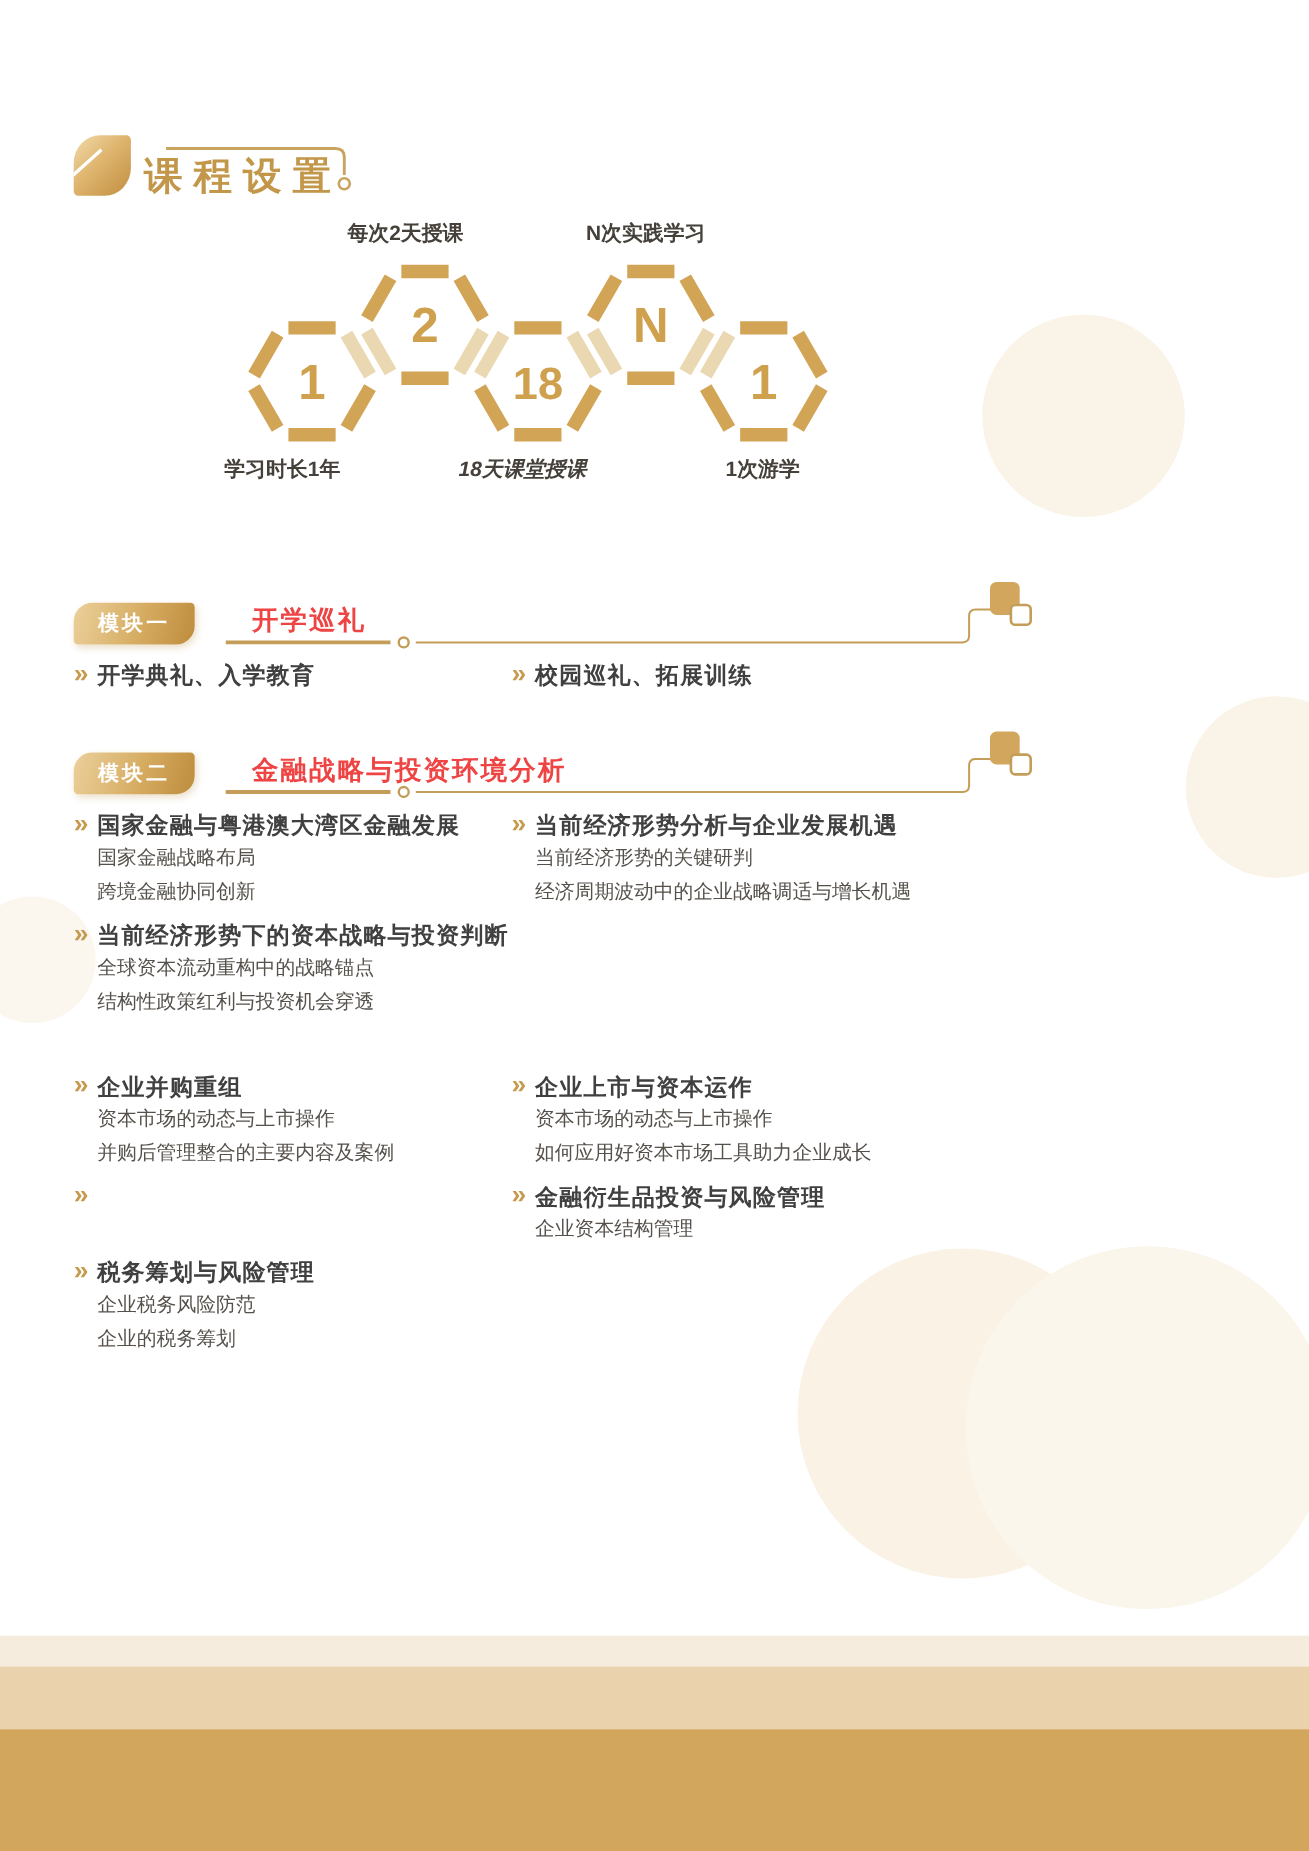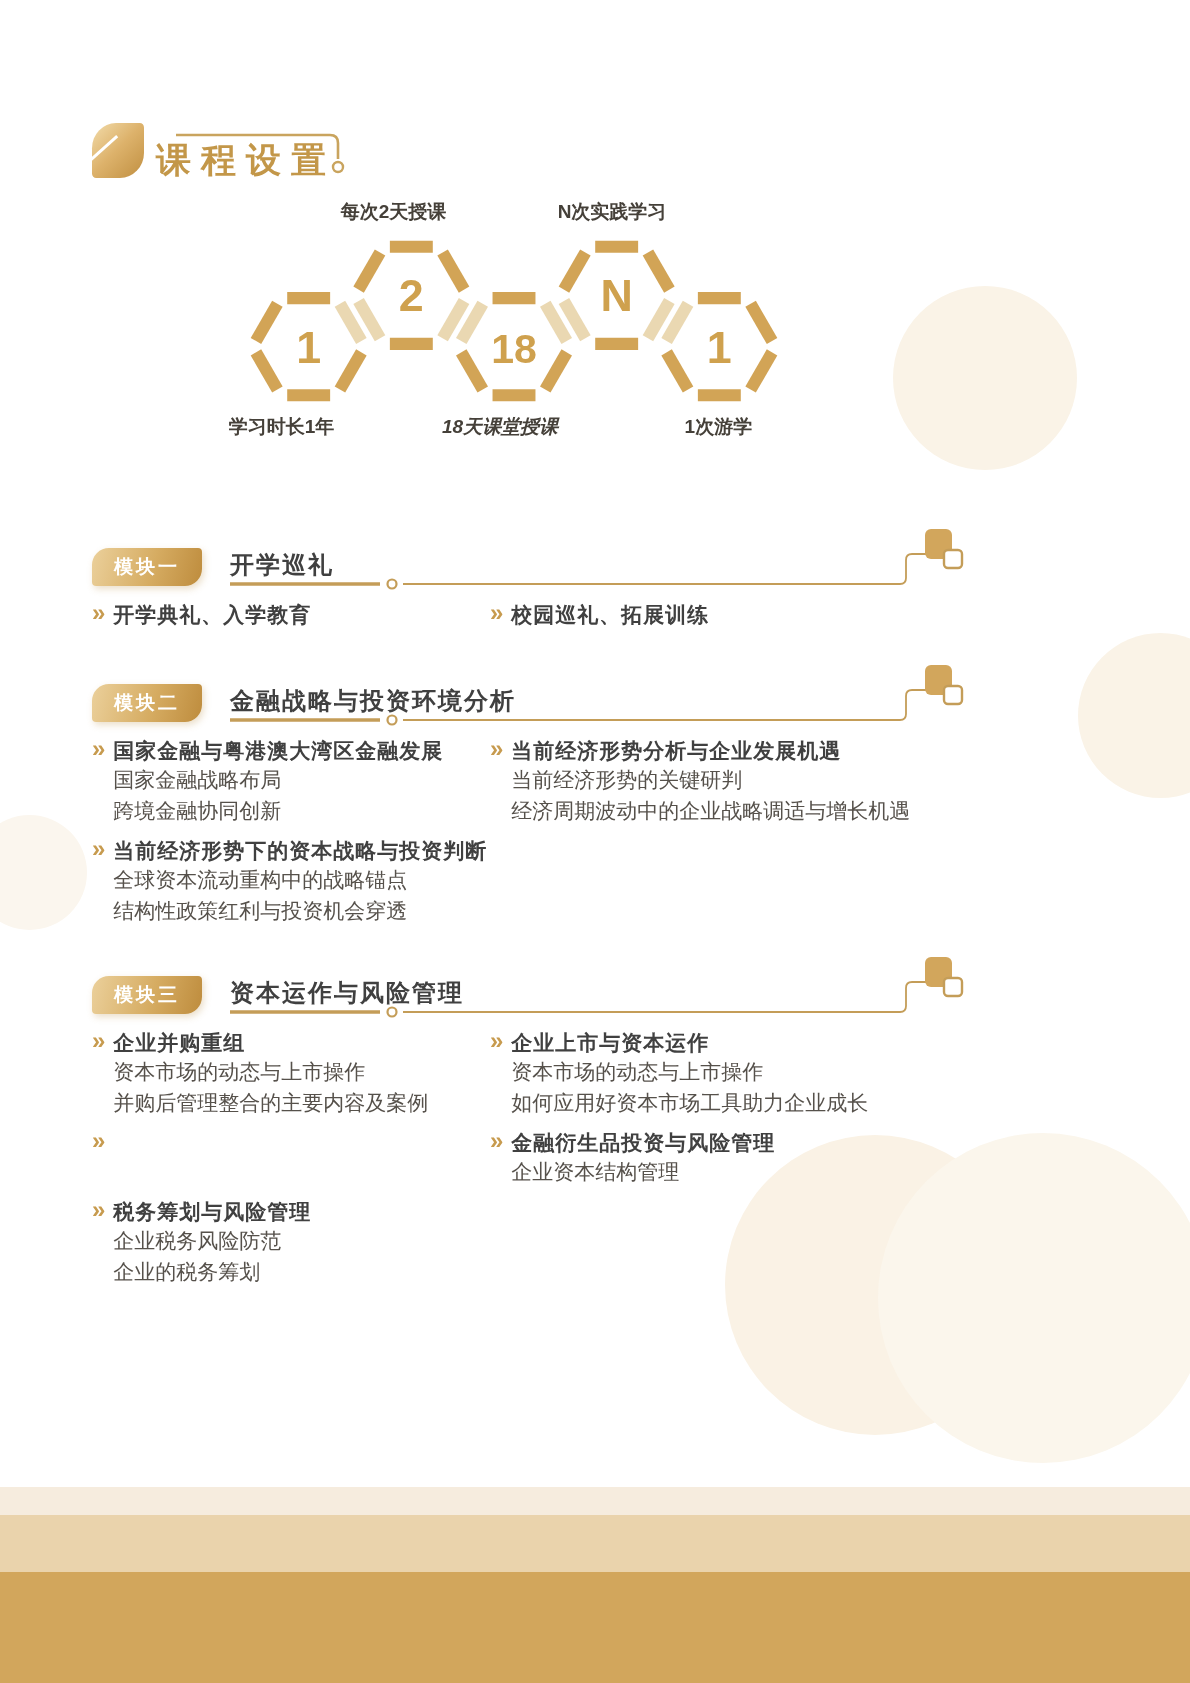--- a/index.html
+++ b/index.html
@@ -16,21 +16,21 @@
   .bg-c2 { left:1078px; top:633px; width:165px; height:165px; background:#FAF3E7; }
   .bg-c3 { left:-28px; top:815px;  width:115px; height:115px; background:#FBF6EE; }
   .bg-c4 { left:725px; top:1135px; width:300px; height:300px; background:#FAF2E5; }
   .bg-c5 { left:878px; top:1133px; width:330px; height:330px; background:#FBF6EC; }
   
   .footer-band { position:absolute; left:0; right:0; z-index:2; }
   .band-light { bottom:168px; height:28px;  background:#F6ECDE; }
   .band-mid   { bottom:111px; height:57px;  background:#EAD3AC; }
   .band-gold  { bottom:0;     height:111px; background:#D2A65C; }
   
-  .content { position:relative; z-index:1; padding:123px 165px 0 92px; }
+  .content { position:relative; z-index:1; padding:123px 165px 0 67px; }
   
   .title-row { position:relative; display:flex; align-items:flex-start; height:62px; }
   .leaf-icon {
     width:52px; height:55px; flex:0 0 auto;
     background:linear-gradient(135deg,#F2DCAB 0%,#DDB26B 48%,#C08F41 100%);
     border-radius:46% 8% 46% 8%;
     position:relative; overflow:hidden;
   }
   .leaf-icon::after {
     content:""; position:absolute; left:-8px; bottom:10px; width:46px; height:3px;
@@ -61,33 +61,33 @@
   .badge {
     flex:0 0 auto; width:110px; height:38px; margin-right:28px;
     display:flex; align-items:center; justify-content:center;
     background:linear-gradient(105deg,#EBD09B 0%,#D6AC62 55%,#BE8C3D 100%);
     border-radius:17px 4px 17px 4px;
     box-shadow:2px 3px 7px rgba(190,150,80,.30);
     color:#ffffff; font-size:19px; font-weight:bold; letter-spacing:3px;
   }
   .module-title-wrap { position:relative; flex:1; min-width:0; }
   .module-title {
-    font-size:24px; font-weight:bold; color:#404040;
-    line-height:34px; letter-spacing:2px; white-space:nowrap;
+    font-size:24px; font-weight:bold; color:#ef4444;
+    line-height:34px; letter-spacing:2px; white-space:nowrap;margin-left:24px;
   }
   .rule { position:absolute; left:0; top:-24px; pointer-events:none; }
   
   .items { display:grid; grid-template-columns:398px 1fr; row-gap:12px; margin-top:16px; }
   .item { display:flex; align-items:flex-start; }
   .chev {
     flex:0 0 auto; font-size:24px; line-height:24px; font-weight:bold;
     color:#C79B4F; margin:-1px 10px 0 0; letter-spacing:-2px;
   }
   .item-title { font-size:21px; font-weight:bold; color:#404040; line-height:26px; letter-spacing:1px; white-space:nowrap; }
-  .item-sub { font-size:21px; color:#56514B; line-height:31px; white-space:nowrap; }
+  .item-sub { font-size:18px; color:#56514B; line-height:31px; white-space:nowrap; }
   .item-sub:first-of-type { margin-top:9px; }
   .col1 { grid-column:1; } .col2 { grid-column:2; }
 </style>
 </head>
 <body>
 
 <div class="bg-circle bg-c1"></div>
 <div class="bg-circle bg-c2"></div>
 <div class="bg-circle bg-c3"></div>
 <div class="bg-circle bg-c4"></div>
@@ -242,33 +242,20 @@
         <div class="item-body">
           <div class="item-title">当前经济形势下的资本战略与投资判断</div>
           <div class="item-sub">全球资本流动重构中的战略锚点</div>
           <div class="item-sub">结构性政策红利与投资机会穿透</div>
         </div>
       </div>
     </div>
   </div>
 
   <div class="module module-3">
-    <div class="module-header">
-      <div class="badge">模块三</div>
-      <div class="module-title-wrap">
-        <h2 class="module-title">资本运作与风险管理</h2>
-        <svg class="rule" width="735" height="76" viewBox="0 0 735 76">
-          <line x1="0" y1="60" x2="150" y2="60" stroke="#C49D58" stroke-width="3.5"></line>
-          <circle cx="162" cy="60" r="4.5" fill="#ffffff" stroke="#C49D58" stroke-width="2.2"></circle>
-          <path d="M173 60 H670 Q676 60 676 54 V36 Q676 30 682 30 H702" fill="none" stroke="#C49D58" stroke-width="1.8"></path>
-          <rect x="695" y="5" width="27" height="30" rx="6" fill="#D2A65C"></rect>
-          <rect x="714" y="26" width="18" height="18" rx="4" fill="#ffffff" stroke="#C49D58" stroke-width="2.4"></rect>
-        </svg>
-      </div>
-    </div>
     <div class="items">
       <div class="item col1">
         <span class="chev">»</span>
         <div class="item-body">
           <div class="item-title">企业并购重组</div>
           <div class="item-sub">资本市场的动态与上市操作</div>
           <div class="item-sub">并购后管理整合的主要内容及案例</div>
         </div>
       </div>
       <div class="item col2">

